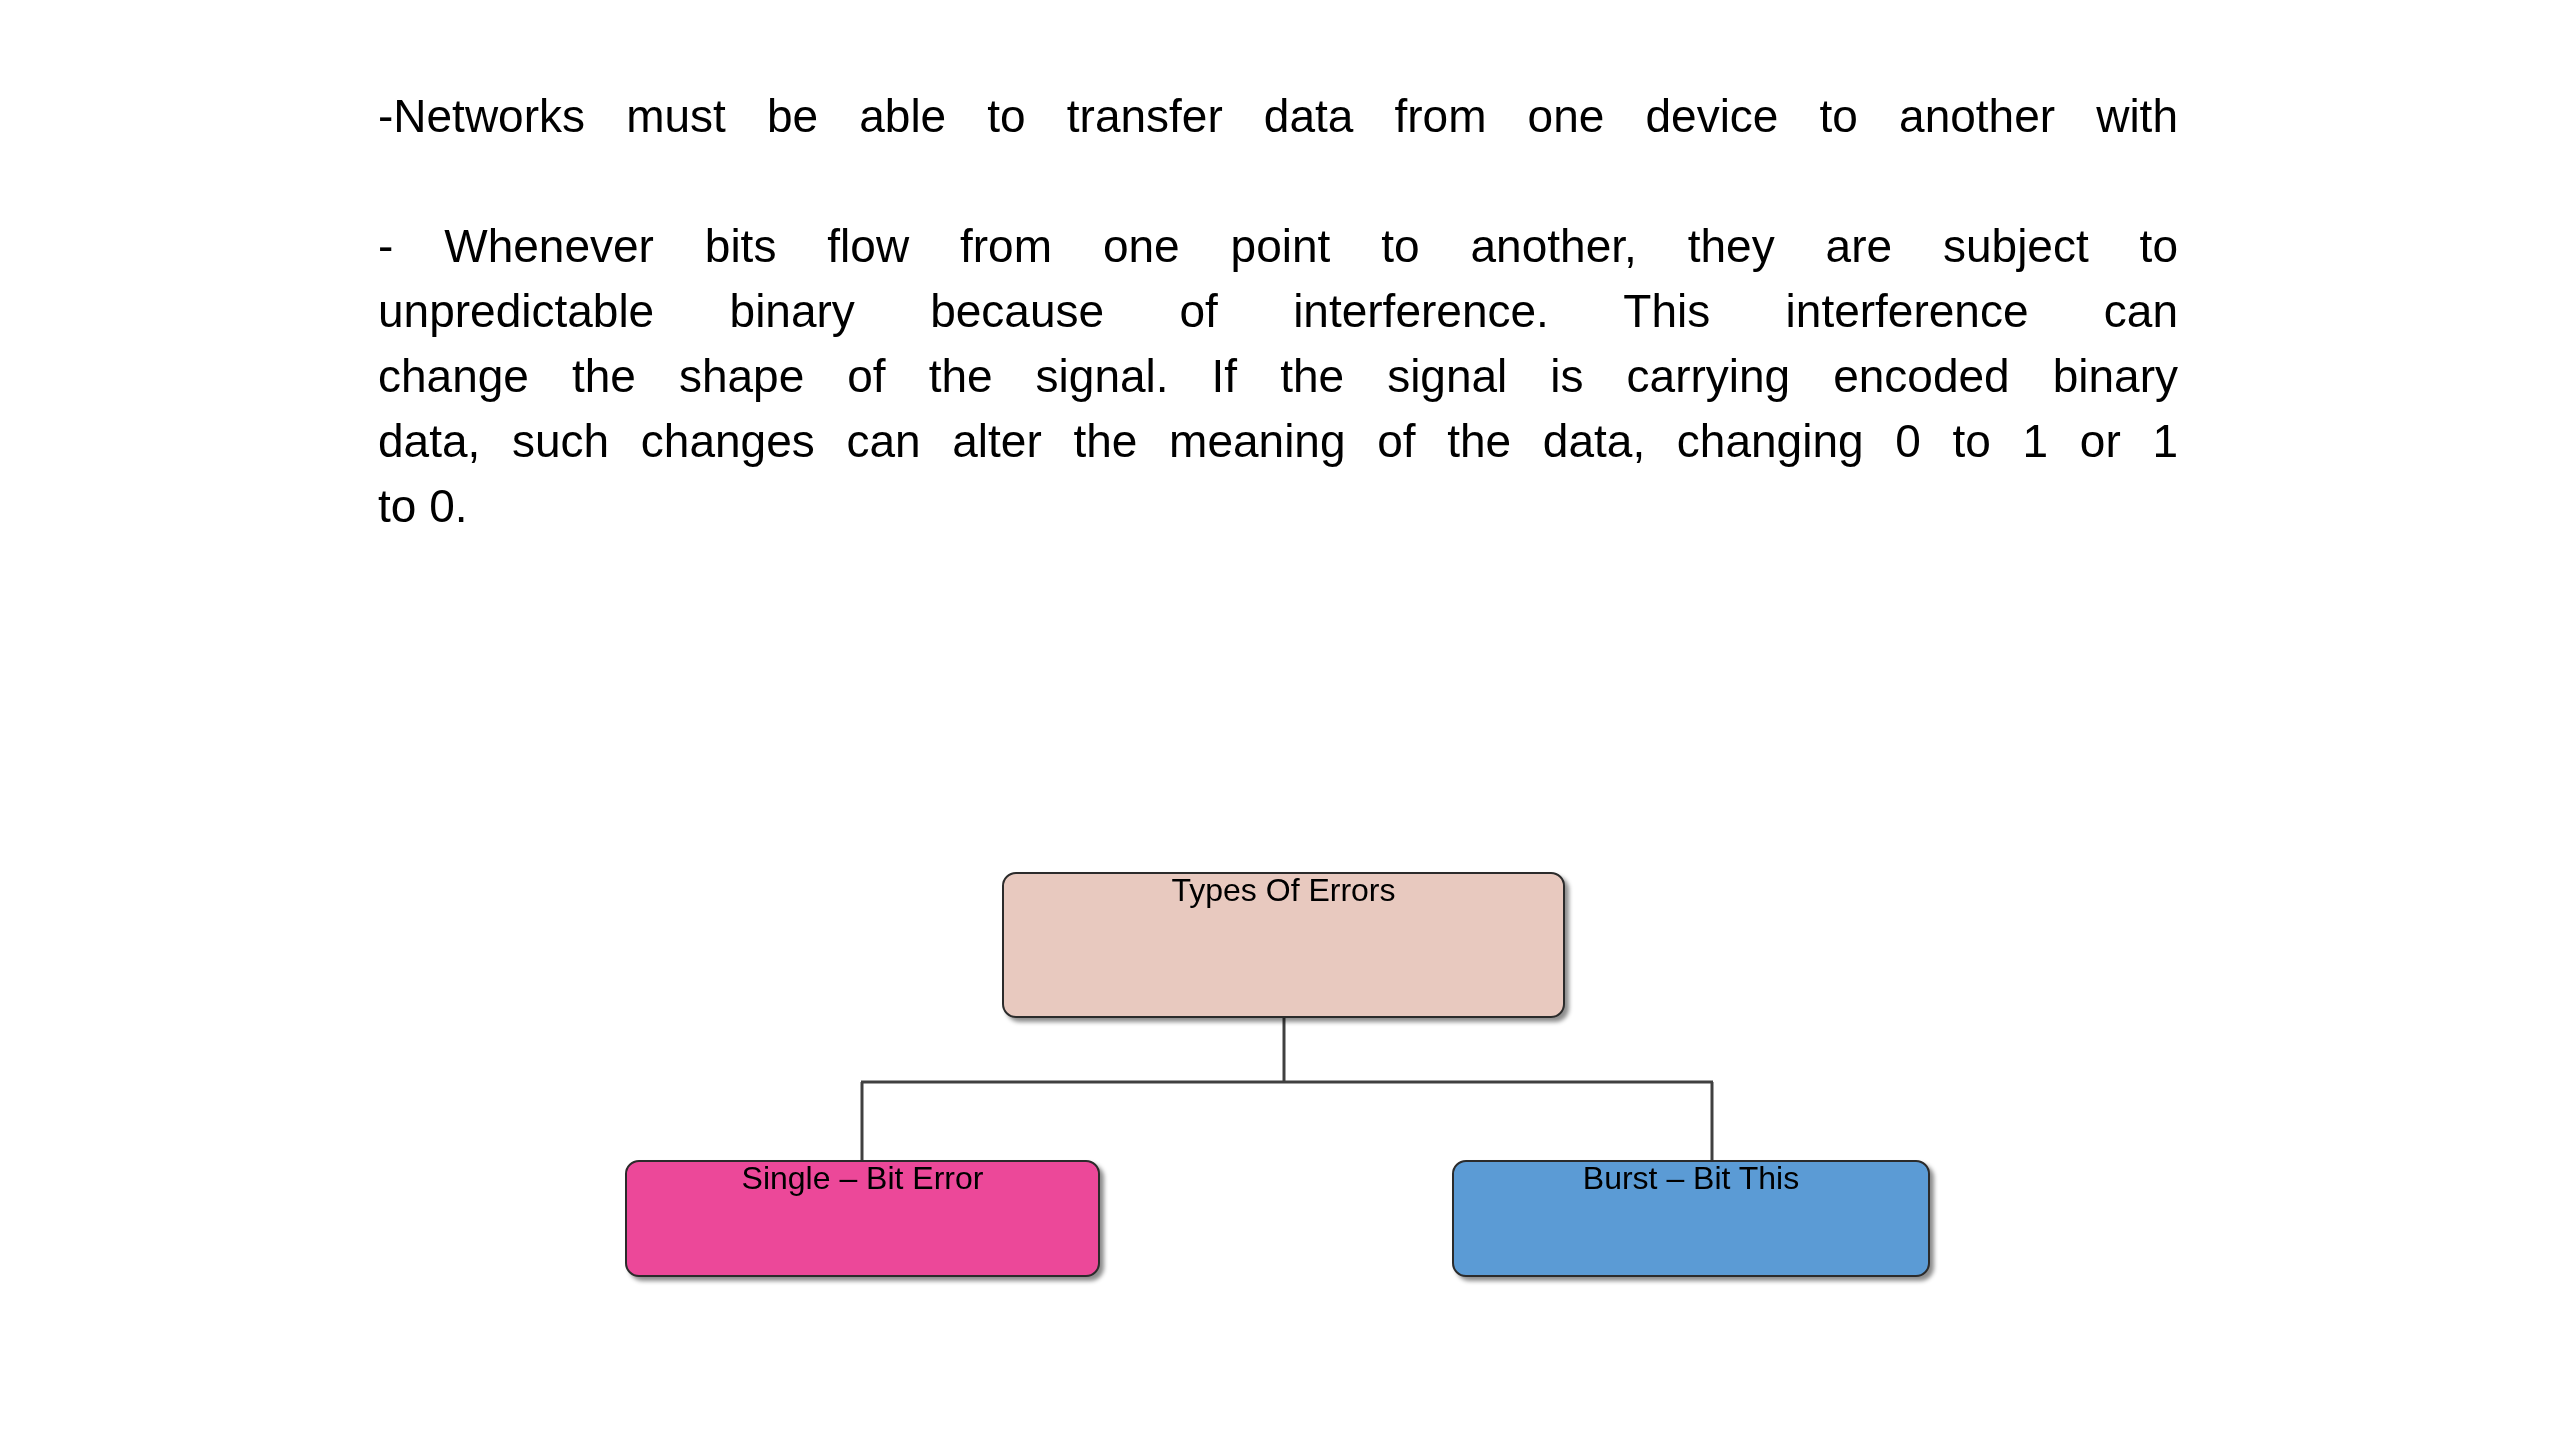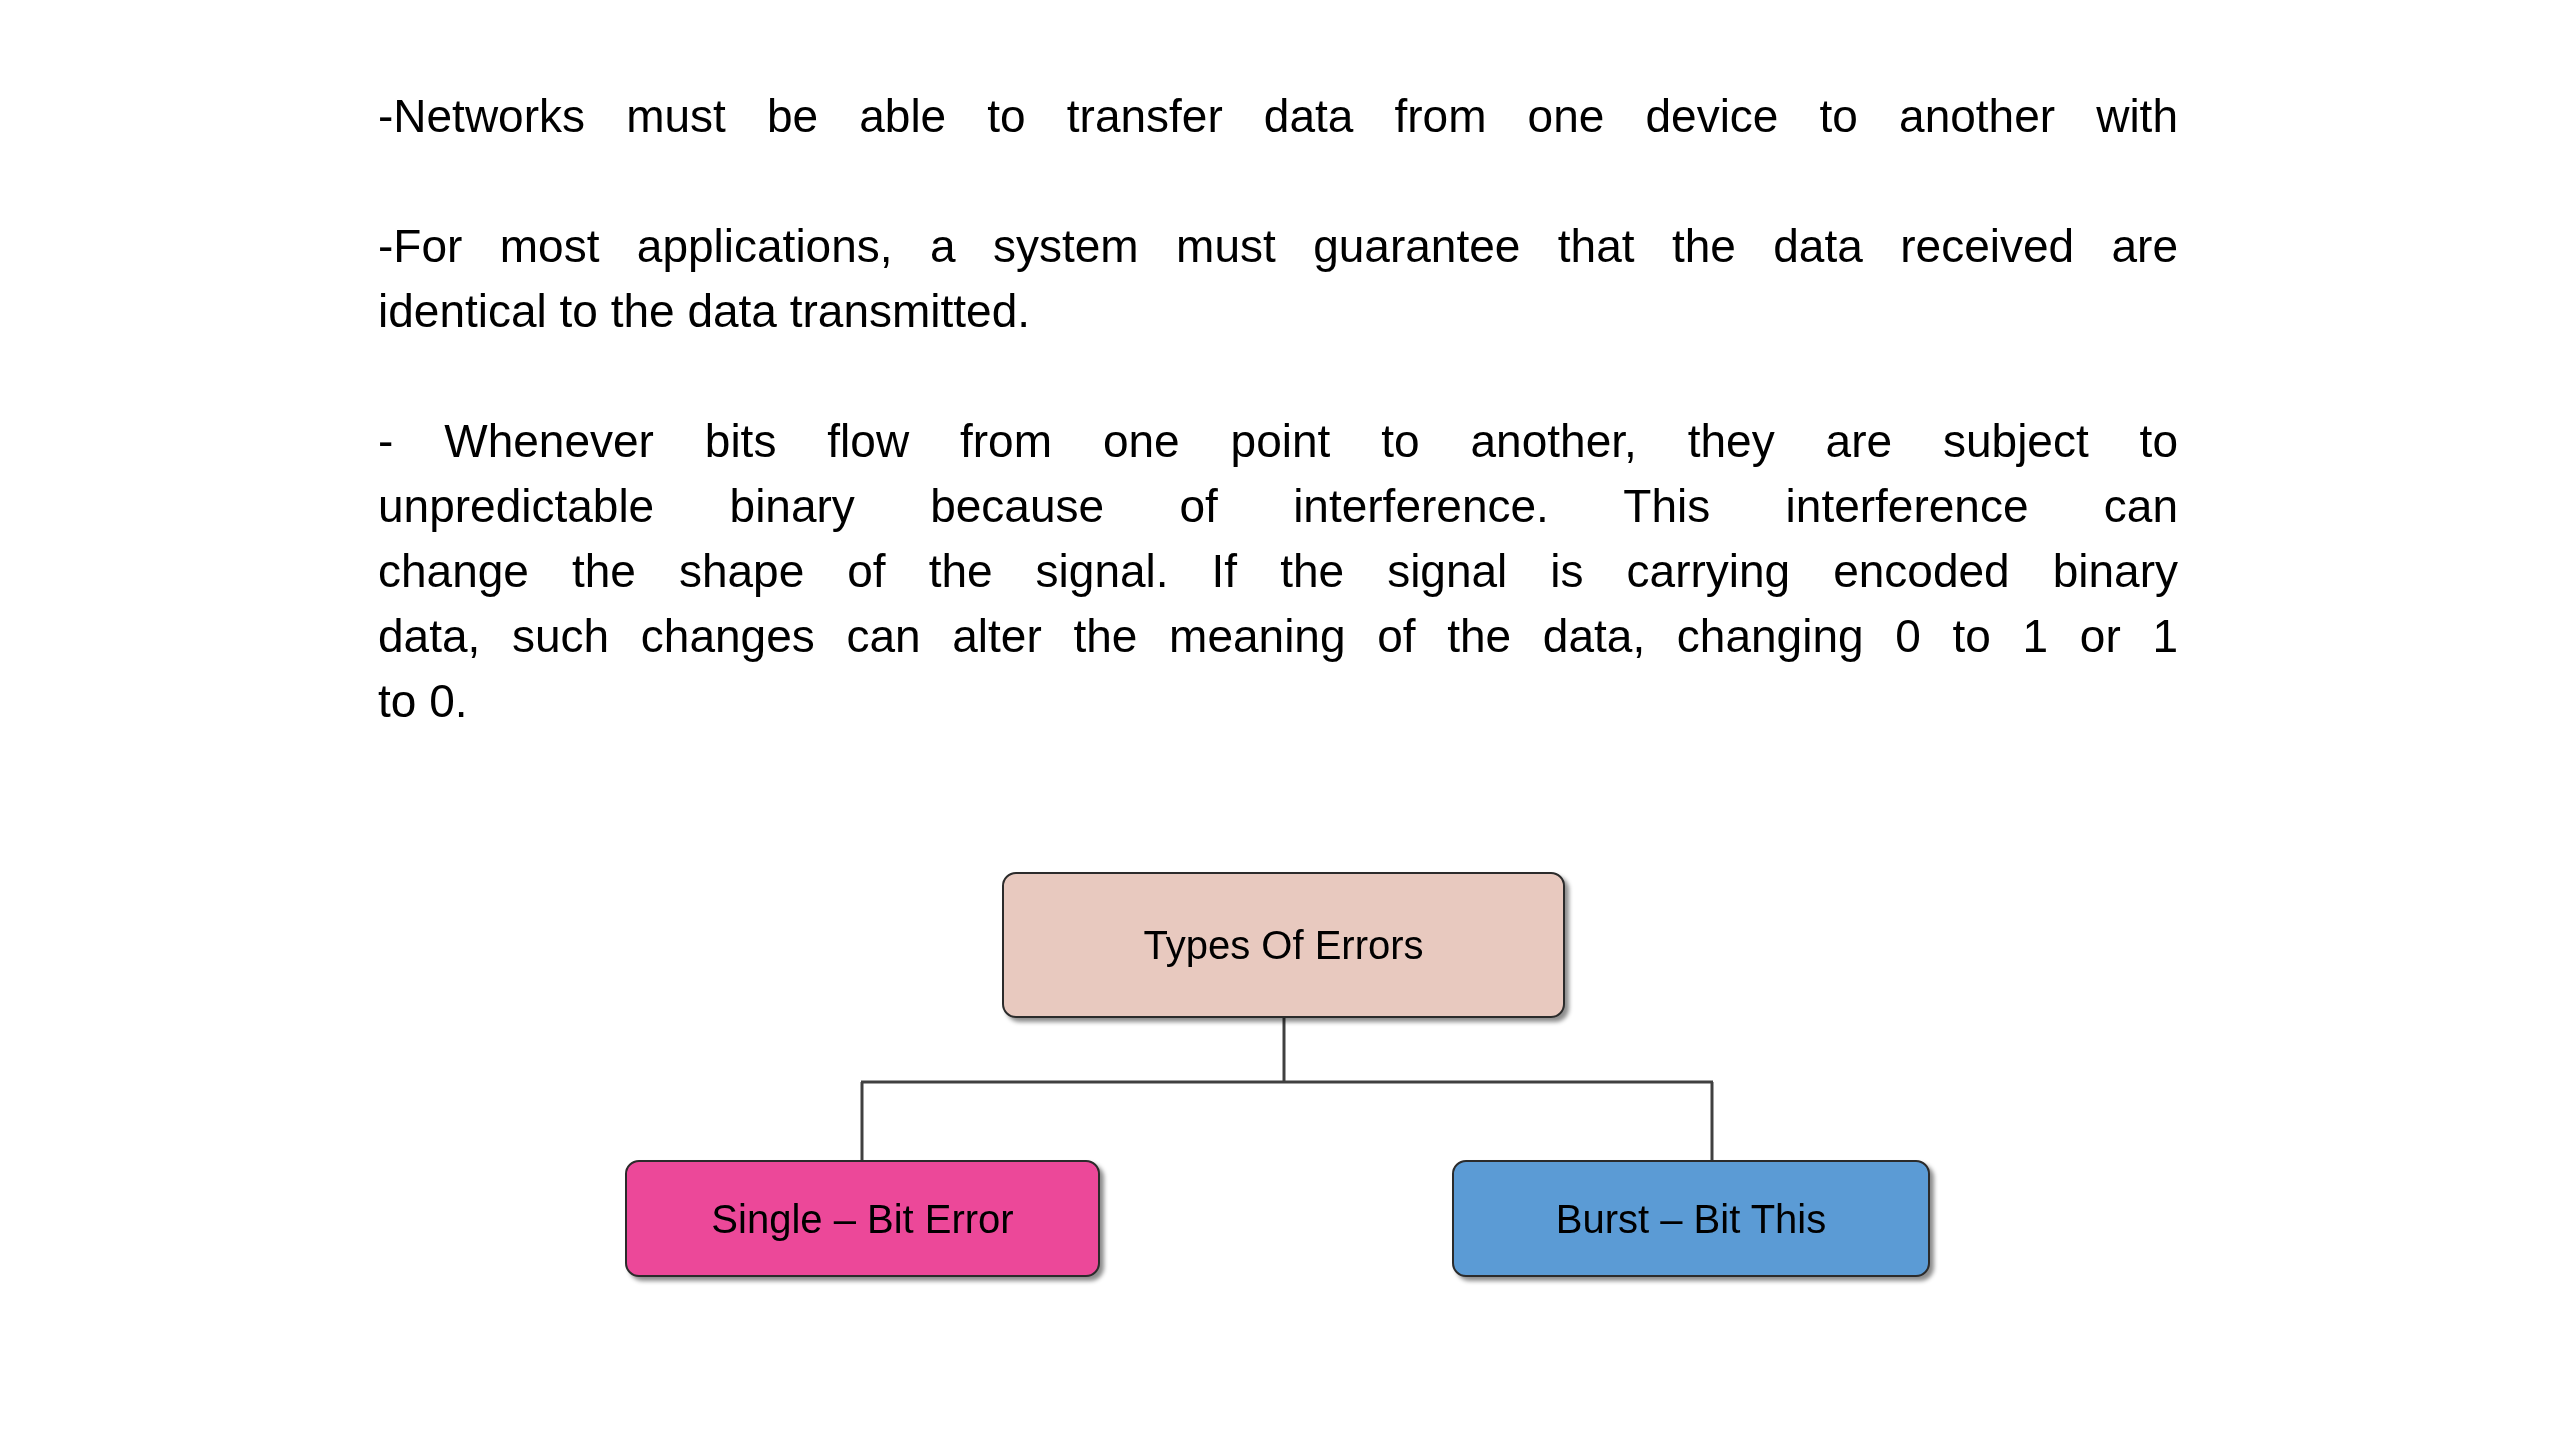--- a/index.html
+++ b/index.html
@@ -59,26 +59,25 @@
     pointer-events: none;
   }
   #diagram svg {
     display: block;
   }
 
   .node {
     position: absolute;
     box-sizing: border-box;
     display: flex;
-    align-items: center;
     justify-content: center;
     border: 2px solid #2b2b2b;
     border-radius: 14px;
     box-shadow: 4px 4px 4px rgba(0,0,0,0.45);
-    font-size: 40px;
+    font-size: 32px;
     color: #000000;
     white-space: nowrap;
   }
   .node.root {
     left: 1002px;
     top: 872px;
     width: 563px;
     height: 146px;
     background: #e8c9bf;
   }
@@ -105,24 +104,20 @@
 <body>
 
 <div id="slide">
 
   <div class="text-block">
 
     <div class="para">
       <span class="jline">-Networks must be able to transfer data from one device to another with</span>
     </div>
 
-    <div class="para gap">
-      <span class="jline">-For most applications, a system must guarantee that the data received are</span>
-      <span class="jline last">identical to the data transmitted.</span>
-    </div>
 
     <div class="para gap">
       <span class="jline">- Whenever bits flow from one point to another, they are subject to</span>
       <span class="jline">unpredictable binary because of interference. This interference can</span>
       <span class="jline">change the shape of the signal. If the signal is carrying encoded binary</span>
       <span class="jline">data, such changes can alter the meaning of the data, changing 0 to 1 or 1</span>
       <span class="jline last">to 0.</span>
     </div>
 
   </div>

